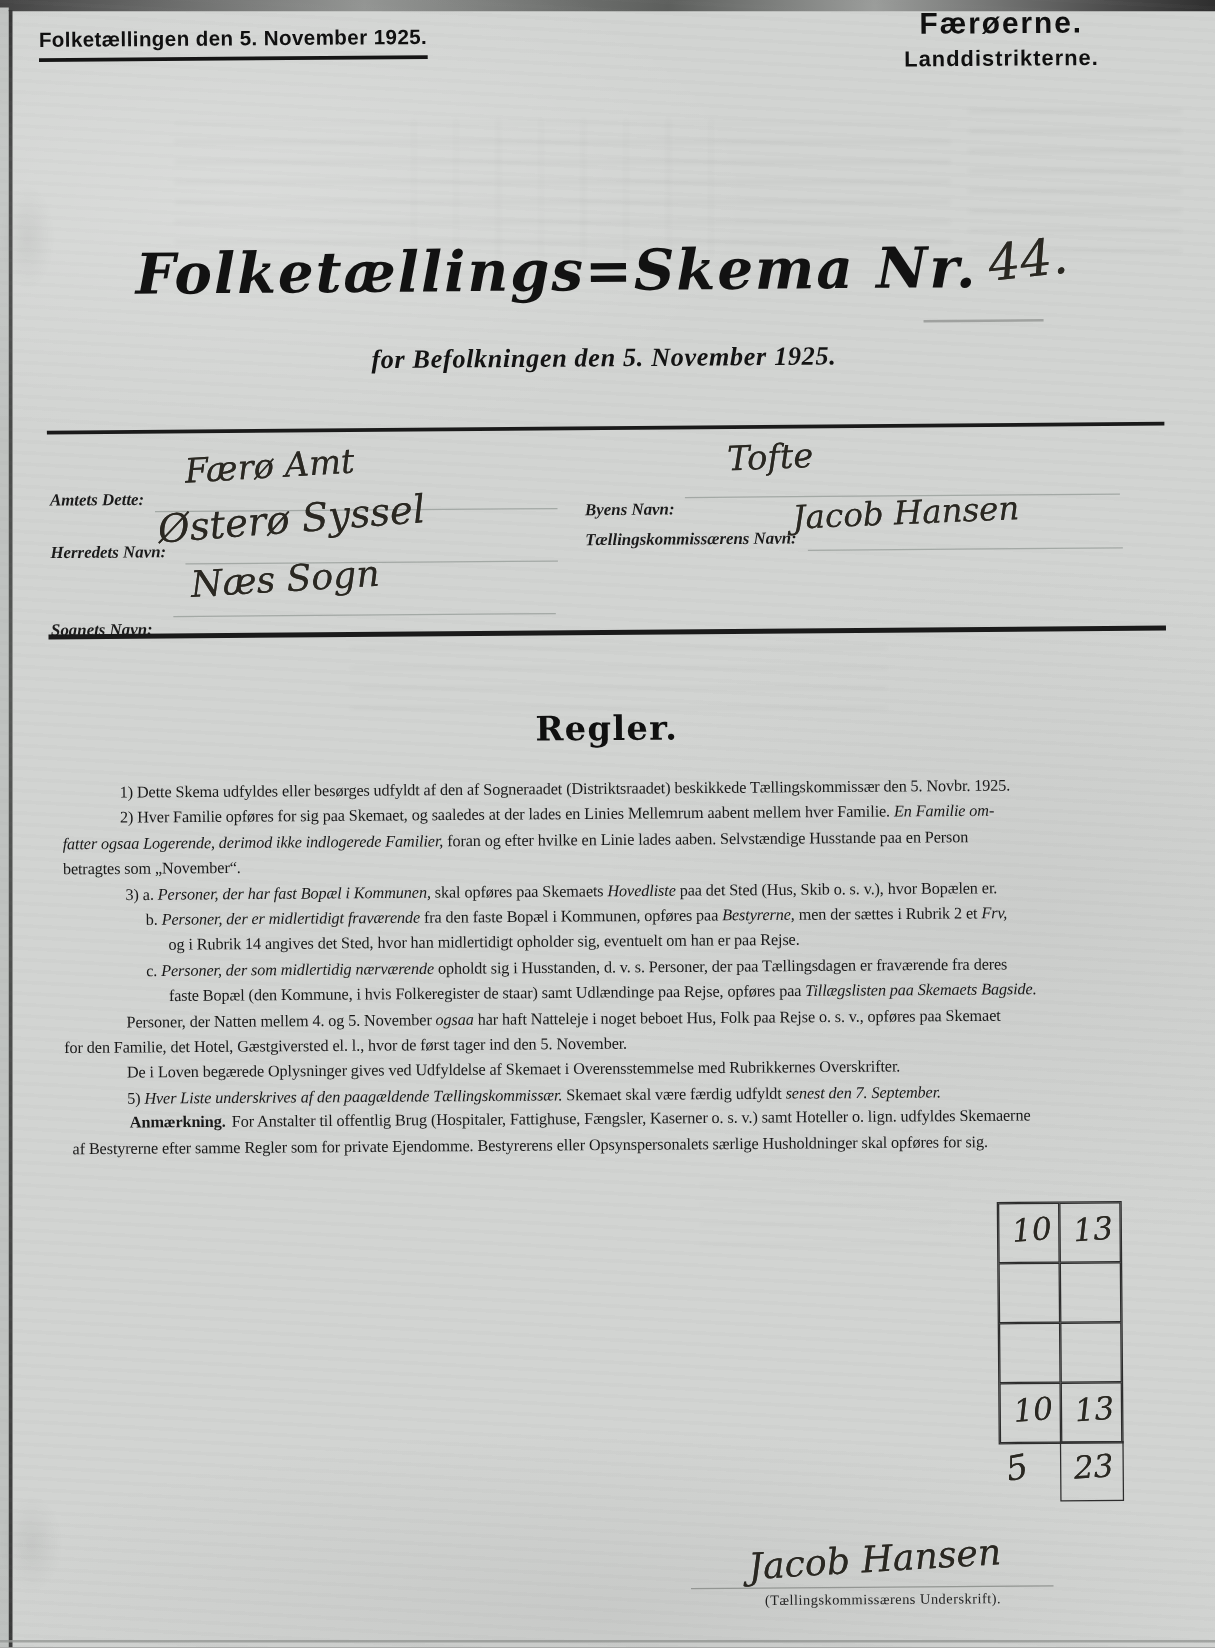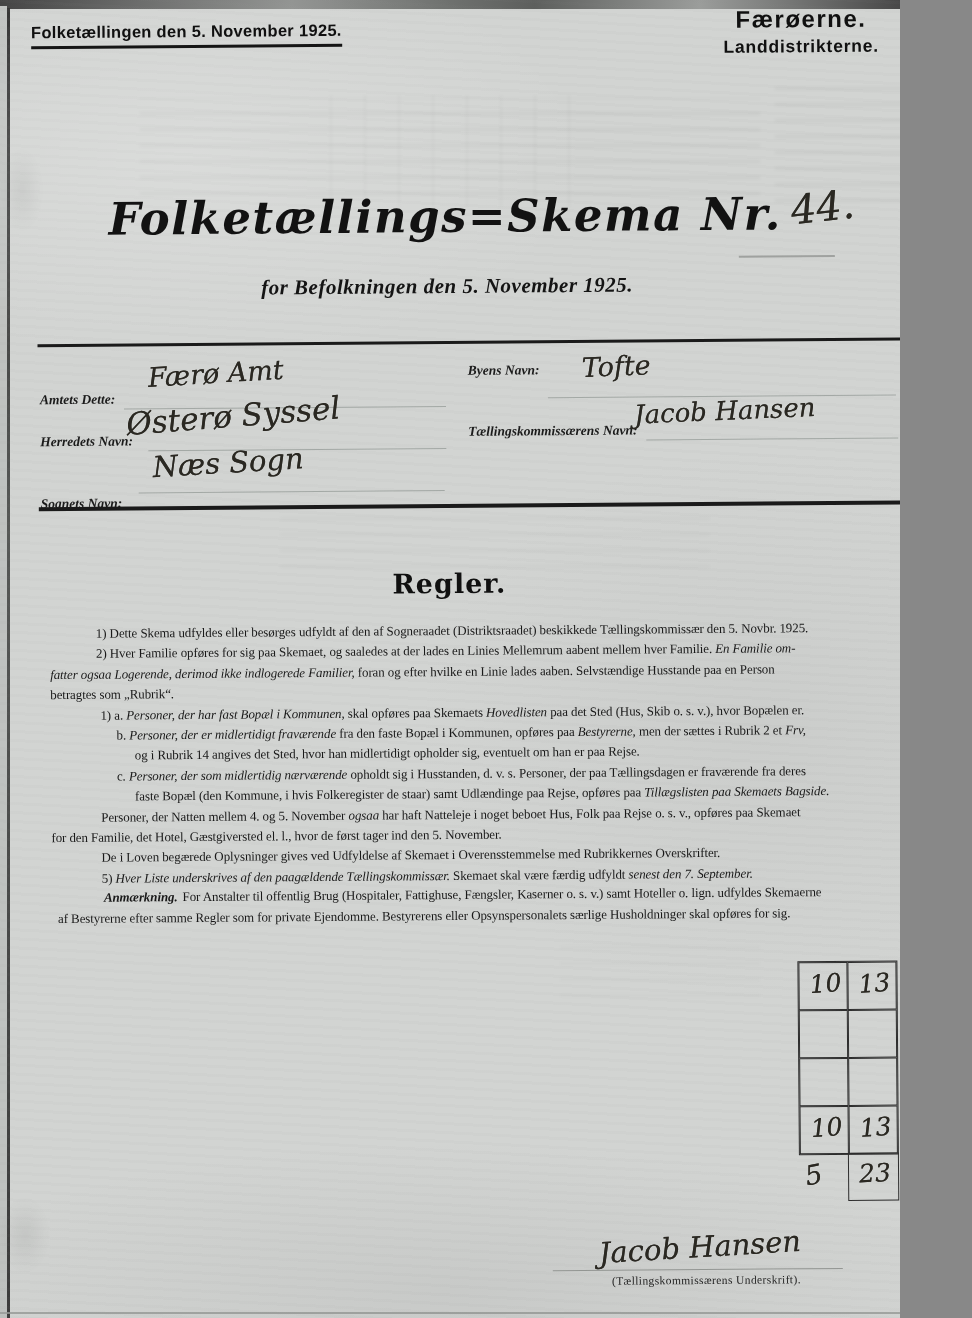--- a/index.html
+++ b/index.html
@@ -1,16 +1,16 @@
 <!DOCTYPE html>
 <html><head>
 <meta charset="utf-8">
 <style>
   html,body{margin:0;padding:0;background:#888;}
-  #page{position:relative;width:900px;height:1318px;background:#d2d4d2;overflow:hidden;
+  #page{position:relative;width:972px;height:1318px;background:#d2d4d2;overflow:hidden;
         font-family:"Liberation Serif",serif;color:#161616;}
   
   #page::before{content:"";position:absolute;inset:0;pointer-events:none;z-index:1;
     background:
       radial-gradient(ellipse 600px 300px at 20% 12%, rgba(255,255,255,.18), transparent 70%),
       radial-gradient(ellipse 500px 400px at 85% 55%, rgba(120,120,120,.08), transparent 70%),
       radial-gradient(ellipse 700px 200px at 50% 98%, rgba(110,110,110,.10), transparent 75%),
       repeating-linear-gradient(3deg, rgba(140,140,140,.04) 0 3px, transparent 3px 9px);}
   .artifact{position:absolute;pointer-events:none;}
   #top-band{left:0;top:0;width:972px;height:9px;
@@ -52,21 +52,21 @@
 
   #regler-heading{position:absolute;left:0;width:100%;top:568px;text-align:center;
     font-family:"DejaVu Serif",serif;font-weight:bold;font-size:27px;letter-spacing:1px;color:#101010;}
 
   #rules-block{position:absolute;left:50px;top:621px;width:880px;font-size:13px;line-height:20.4px;
     color:#191919;letter-spacing:-.1px;}
   #remark-block{position:absolute;left:56px;top:884px;width:870px;font-size:13px;line-height:21px;
     color:#191919;letter-spacing:-.1px;}
   .tline{white-space:nowrap;}
   .tline .em{font-style:italic;}
-  .tline .bseg{font-weight:bold;margin-right:5px;font-style:italic;}
+  .tline .bseg{font-weight:bold;margin-right:5px;}
   .ind0{padding-left:0;} .ind1{padding-left:46px;} .ind2{padding-left:50px;}
   .ind3{padding-left:66px;} .ind4{padding-left:84px;}
 
   #tally{position:absolute;left:795px;top:964px;}
   #tally-grid{display:grid;grid-template-columns:49px 49px;grid-auto-rows:48px;
     border:1.8px solid #2d2d2d;}
   .tcell{border:1px solid #2d2d2d;position:relative;}
   .tcell .hw{position:absolute;left:10px;top:6px;font-size:25px;transform:rotate(-4deg);}
   #tally-extra{position:absolute;left:48.5px;top:192px;width:49px;height:46px;border:1.8px solid #2d2d2d;}
   #tally-extra .hw{position:absolute;left:10px;top:5px;font-size:25px;transform:rotate(-3deg);}
@@ -116,35 +116,35 @@
     <div class="fld-value hw" style="left:150px;top:356px;font-size:27px;transform:rotate(-3deg);">Færø Amt</div>
 
     <div class="fld-label" style="left:42px;top:431px;">Herredets Navn:</div>
     <div class="fill-line" style="left:150px;top:448px;width:298px;"></div>
     <div class="fld-value hw" style="left:128px;top:396px;font-size:31px;transform:rotate(-4deg);">Østerø Syssel</div>
 
     <div class="fld-label" style="left:42px;top:493px;">Sognets Navn:</div>
     <div class="fill-line" style="left:140px;top:490px;width:306px;"></div>
     <div class="fld-value hw" style="left:154px;top:444px;font-size:29px;transform:rotate(-3deg);">Næs Sogn</div>
 
-    <div class="fld-label" style="left:470px;top:363px;">Byens Navn:</div>
+    <div class="fld-label" style="left:470px;top:400px;">Byens Navn:</div>
     <div class="fill-line" style="left:550px;top:398px;width:348px;"></div>
     <div class="fld-value hw" style="left:584px;top:352px;font-size:27px;transform:rotate(-2deg);">Tofte</div>
 
     <div class="fld-label" style="left:470px;top:424px;">Tællingskommissærens Navn:</div>
     <div class="fill-line" style="left:648px;top:441px;width:252px;"></div>
     <div class="fld-value hw" style="left:636px;top:398px;font-size:26px;transform:rotate(-2deg);">Jacob Hansen</div>
 
     <div id="regler-heading">Regler.</div>
     <div id="rules-block">
         <div class="tline ind1"><span>1) Dette Skema udfyldes eller besørges udfyldt af den af Sogneraadet (Distriktsraadet) beskikkede Tællingskommissær den 5. Novbr. 1925.</span></div>
         <div class="tline ind1"><span>2) Hver Familie opføres for sig paa Skemaet, og saaledes at der lades en Linies Mellemrum aabent mellem hver Familie. </span><span class="em">En Familie om-</span></div>
         <div class="tline ind0"><span class="em">fatter ogsaa Logerende, derimod ikke indlogerede Familier,</span><span> foran og efter hvilke en Linie lades aaben. Selvstændige Husstande paa en Person</span></div>
-        <div class="tline ind0"><span>betragtes som „Rubrik“.</span></div>
-        <div class="tline ind2"><span>1) a. </span><span class="em">Personer, der har fast Bopæl i Kommunen,</span><span> skal opføres paa Skemaets </span><span class="em">Hovedlisten</span><span> paa det Sted (Hus, Skib o. s. v.), hvor Bopælen er.</span></div>
+        <div class="tline ind0"><span>betragtes som „November“.</span></div>
+        <div class="tline ind2"><span>3) a. </span><span class="em">Personer, der har fast Bopæl i Kommunen,</span><span> skal opføres paa Skemaets </span><span class="em">Hovedliste</span><span> paa det Sted (Hus, Skib o. s. v.), hvor Bopælen er.</span></div>
         <div class="tline ind3"><span>b. </span><span class="em">Personer, der er midlertidigt fraværende</span><span> fra den faste Bopæl i Kommunen, opføres paa </span><span class="em">Bestyrerne,</span><span> men der sættes i Rubrik 2 et </span><span class="em">Frv,</span></div>
         <div class="tline ind4"><span>og i Rubrik 14 angives det Sted, hvor han midlertidigt opholder sig, eventuelt om han er paa Rejse.</span></div>
         <div class="tline ind3"><span>c. </span><span class="em">Personer, der som midlertidig nærværende</span><span> opholdt sig i Husstanden, d. v. s. Personer, der paa Tællingsdagen er fraværende fra deres</span></div>
         <div class="tline ind4"><span>faste Bopæl (den Kommune, i hvis Folkeregister de staar) samt Udlændinge paa Rejse, opføres paa </span><span class="em">Tillægslisten paa Skemaets Bagside.</span></div>
         <div class="tline ind2"><span>Personer, der Natten mellem 4. og 5. November </span><span class="em">ogsaa</span><span> har haft Natteleje i noget beboet Hus, Folk paa Rejse o. s. v., opføres paa Skemaet</span></div>
         <div class="tline ind0"><span>for den Familie, det Hotel, Gæstgiversted el. l., hvor de først tager ind den 5. November.</span></div>
         <div class="tline ind2"><span>De i Loven begærede Oplysninger gives ved Udfyldelse af Skemaet i Overensstemmelse med Rubrikkernes Overskrifter.</span></div>
         <div class="tline ind2"><span>5) </span><span class="em">Hver Liste underskrives af den paagældende Tællingskommissær.</span><span> Skemaet skal være færdig udfyldt </span><span class="em">senest den 7. September.</span></div>
       </div>
 

